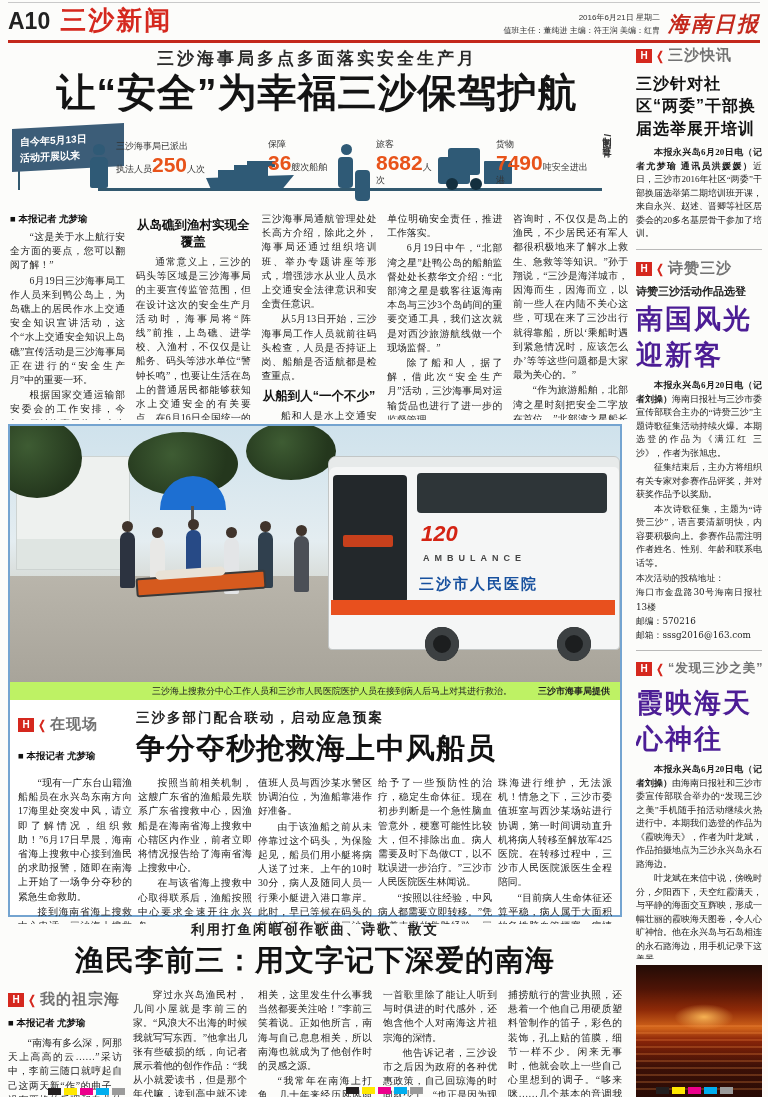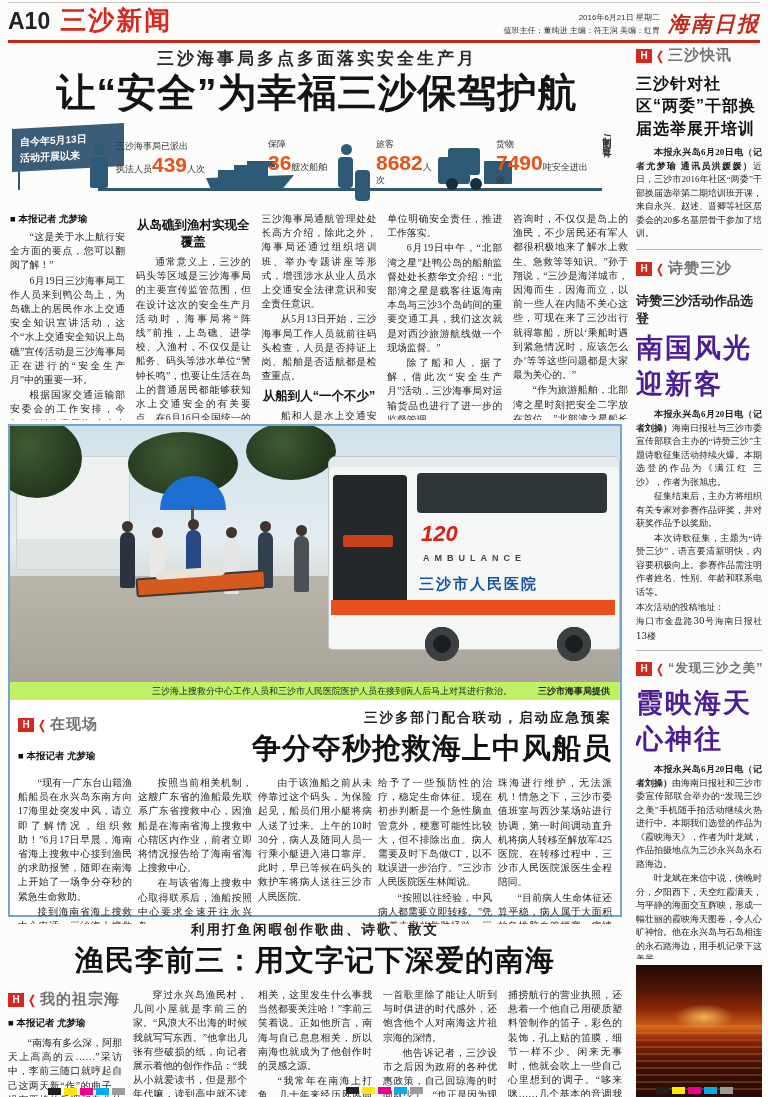--- a/index.html
+++ b/index.html
@@ -83,40 +83,40 @@
   .photo-cap .credit{font-weight:bold;}
   .scene{padding:3px 8px 0;}
   .scene-head{display:flex;}
   .scene-left{width:118px;flex:none;}
   .label-row{display:flex;align-items:center;gap:3px;margin-top:12px;}
   .hk-box{display:inline-flex;width:16px;height:14px;background:#d5281e;color:#fff;font-size:10px;font-weight:900;
           align-items:center;justify-content:center;flex:none;}
   .hk-paren{color:#d5281e;font-weight:900;font-size:12px;line-height:1;}
   .label-text{color:#737373;font-weight:900;font-size:15px;letter-spacing:1px;white-space:nowrap;}
   .scene-left .byline{margin-top:16px;}
-  .scene-center{flex:1;text-align:right;}
+  .scene-center{flex:1;text-align:left;}
   .sec-kicker{font-size:13.5px;font-weight:bold;letter-spacing:2px;color:#222;margin-top:6px;}
   .sec-headline{font-size:29px;font-weight:900;letter-spacing:1px;color:#121212;margin-top:2px;}
   .scene-cols{margin-top:7px;height:148px;}
   .scene-cols .col{width:114px;}
   
   .story3{position:absolute;top:921px;left:8px;width:614px;}
   .story3 .sec-kicker{margin-top:0;}
   .s3-cols{margin-top:7px;height:148px;}
   .s3-cols .col{width:114px;}
   .s3-cols .label-row{margin-top:2px;}
   .s3-cols .byline{margin:8px 0 6px;}
   
   .sidebar{position:absolute;left:636px;top:46px;width:126px;}
   .side-sec{overflow:hidden;}
   .side-sec .label-row{margin-top:0;}
   .side-headline{font-size:16px;font-weight:900;line-height:1.4;margin:8px 0 6px;color:#111;letter-spacing:1px;}
   .side-sec .para{font-size:9px;line-height:1.5;}
   .divider{border-top:1px solid #b9b9b9;margin:7px 0 9px;}
-  .side-kicker{font-size:13px;font-weight:bold;margin:14px 0 2px;color:#222;}
+  .side-kicker{font-size:11px;font-weight:bold;margin:6px 0 2px;color:#222;}
   .side-head2{font-size:27px;font-weight:900;letter-spacing:2px;margin:0 0 6px;color:#4c1d95;}
   .contact .para{font-family:"DejaVu Serif",serif;font-size:8.8px;text-indent:0;line-height:1.62;margin:0;color:#222;}
   .photo2{position:relative;width:100%;height:150px;margin-top:6px;overflow:hidden;
           background:linear-gradient(180deg,#230c06 0%,#4e1406 16%,#8e2a08 30%,#d2641a 42%,#8a2408 50%,#3c1007 68%,#1d0804 100%);}
   .p2-streaks{position:absolute;left:0;top:40%;width:100%;height:45%;
               background:repeating-linear-gradient(180deg,rgba(255,150,70,.35) 0 2px,rgba(0,0,0,0) 2px 7px);opacity:.7;}
   .p2-glow{position:absolute;left:30%;top:26%;width:60px;height:26px;border-radius:50%;
            background:radial-gradient(ellipse,rgba(255,190,90,.9),rgba(255,120,40,0) 70%);}
   
   .cmyk{position:absolute;display:flex;gap:3px;}
@@ -150,21 +150,21 @@
   <div class="ig">
     <div class="ig-base"></div>
     <div class="ig-pole"></div>
     <div class="ig-flag">
       <div>自今年5月13日</div>
       <div>活动开展以来</div>
     </div>
     <div class="icon-officer"></div>
     <div class="ig-stat" style="left:106px;top:22px;width:96px;">
       <div>三沙海事局已派出</div>
-      <div><span>执法人员</span><span class="ig-num">439</span><span>人次</span></div>
+      <div><span>执法人员</span><span class="ig-num">250</span><span>人次</span></div>
     </div>
     <div class="icon-ship"></div>
     <div class="ig-stat" style="left:258px;top:20px;width:70px;">
       <div>保障</div>
       <div><span class="ig-num">36</span><span>艘次船舶</span></div>
     </div>
     <div class="icon-traveler"></div>
     <div class="ig-stat" style="left:366px;top:20px;width:62px;">
       <div>旅客</div>
       <div><span class="ig-num">8682</span><span>人次</span></div>
@@ -253,20 +253,21 @@
       <div class="cols scene-cols">
         <div class="col">
             <p class="para">“现有一广东台山籍渔船船员在永兴岛东南方向17海里处突发中风，请立即了解情况，组织救助！”6月17日早晨，海南省海上搜救中心接到渔民的求助报警，随即在南海上开始了一场争分夺秒的紧急生命救助。</p>
             <p class="para">接到海南省海上搜救中心电话，三沙海上搜救分中心值班人员立即联系渔船，了解病人情况、船舶位置及大约抵港时间。根据船长反馈，病人一早醒来发现自己无法说话，右手右腿也不能灵活活动。</p>
           </div>
         <div class="col">
             <p class="para">按照当前相关机制，这艘广东省的渔船最先联系广东省搜救中心，因渔船是在海南省海上搜救中心辖区内作业，前者立即将情况报告给了海南省海上搜救中心。</p>
             <p class="para">在与该省海上搜救中心取得联系后，渔船按照中心要求全速开往永兴岛。</p>
           </div>
         <div class="col">
+            <p class="para cont">值班人员与西沙某水警区协调泊位，为渔船靠港作好准备。</p>
             <p class="para">由于该渔船之前从未停靠过这个码头，为保险起见，船员们用小艇将病人送了过来。上午的10时30分，病人及随同人员一行乘小艇进入港口靠岸。此时，早已等候在码头的救护车将病人送往三沙市人民医院。</p>
           </div>
         <div class="col">
             <p class="para cont">给予了一些预防性的治疗，稳定生命体征。现在初步判断是一个急性脑血管意外，梗塞可能性比较大，但不排除出血。病人需要及时下岛做CT，以不耽误进一步治疗。”三沙市人民医院医生林闻说。</p>
             <p class="para">“按照以往经验，中风病人都需要立即转移。”凭借着丰富的救助经验，三沙海上搜救分中心的工作人员在病人还未抵达永兴岛时就提前与南海第一救助飞行队联系，遵照程序，飞行队将派飞机来转移病人。可不凑巧的是，飞行队的救助飞机正在</p>
           </div>
         <div class="col">
             <p class="para cont">珠海进行维护，无法派机！情急之下，三沙市委值班室与西沙某场站进行协调，第一时间调动直升机将病人转移至解放军425医院。在转移过程中，三沙市人民医院派医生全程陪同。</p>
             <p class="para">“目前病人生命体征还算平稳，病人属于大面积的急性脑血管梗塞，病情较重。目前处在进一步观察和复查中。”解放军425医院急诊科彭医生说：“在永兴岛上的及时医疗处理，对病人的治疗是很有帮助的！”</p>
           </div>

